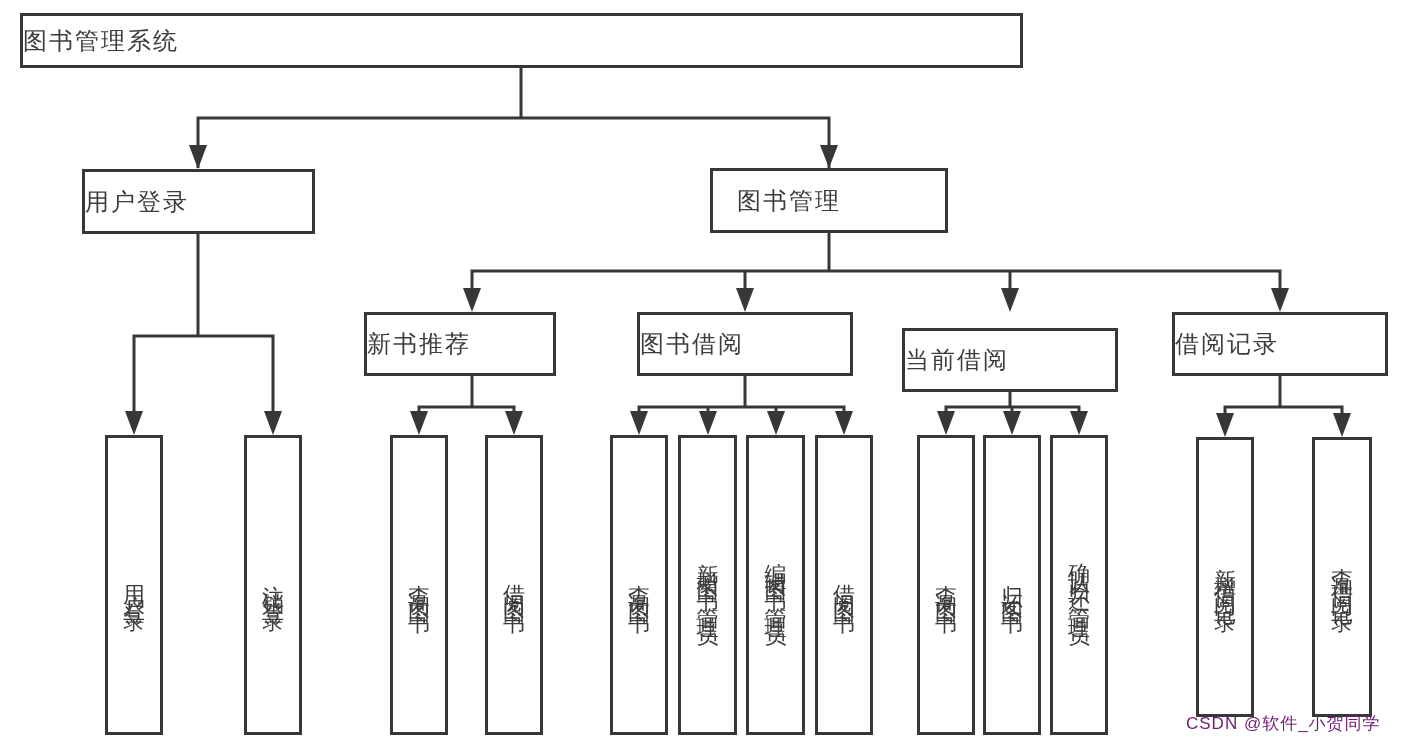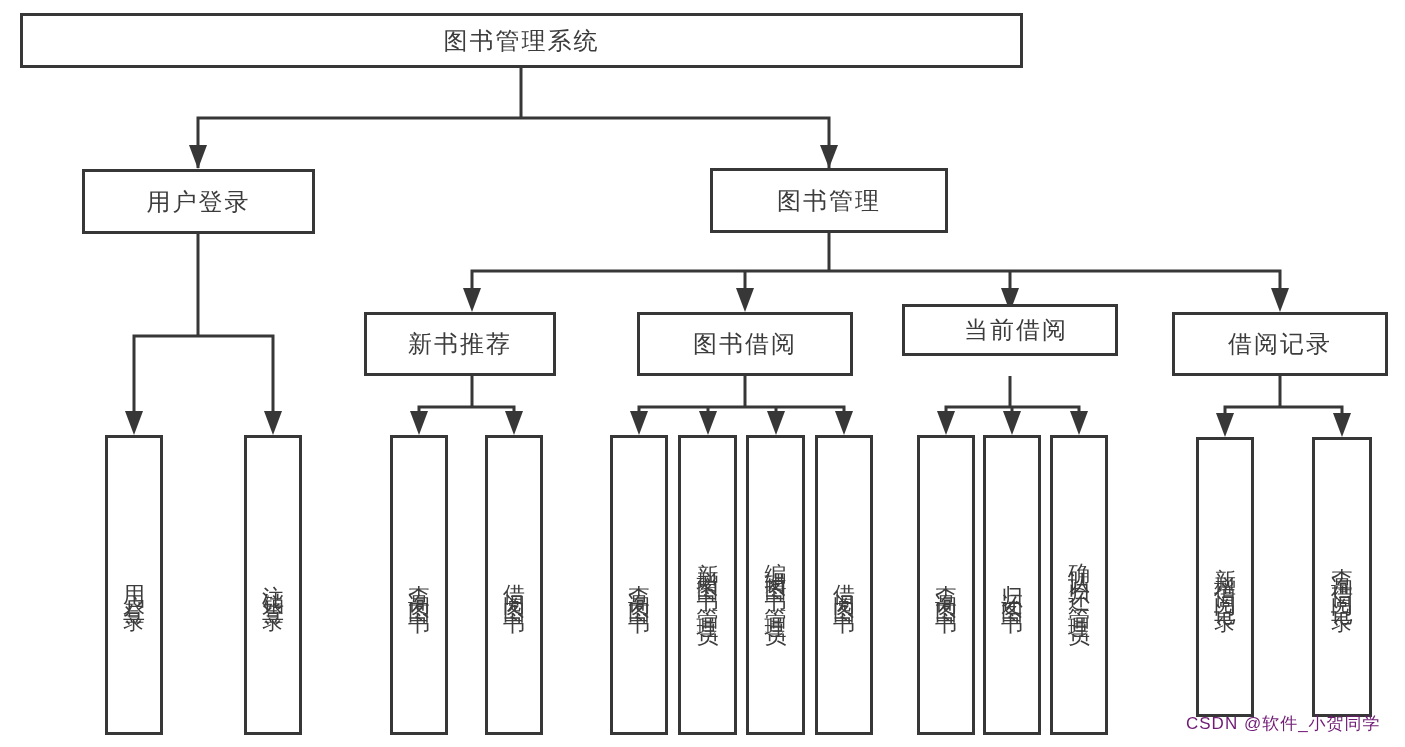--- a/index.html
+++ b/index.html
@@ -9,21 +9,21 @@
     background:#ffffff;
     font-family:"Liberation Sans","DejaVu Sans",sans-serif;
     overflow:hidden;
   }
   #connectors{position:absolute;left:0;top:0;z-index:1;}
   .hbox{
     position:absolute;
     box-sizing:border-box;
     border:3px solid #373737;
     background:#ffffff;
-    display:flex;align-items:center;justify-content:center;
+    display:flex;align-items:center;
     font-size:24px;letter-spacing:2px;color:#3c3c3c;
     z-index:2;
   }
   .vbox{
     position:absolute;
     box-sizing:border-box;
     border:3px solid #373737;
     background:#ffffff;
     display:flex;align-items:center;justify-content:center;
     z-index:2;
@@ -111,31 +111,31 @@
     </g>
   </svg>
 
   <div class="hbox" style="left:20px;top:13px;width:1003px;height:55px;">
     <span>图书管理系统</span>
   </div>
 
   <div class="hbox" style="left:82px;top:169px;width:233px;height:65px;">
     <span>用户登录</span>
   </div>
-  <div class="hbox" style="left:710px;top:168px;width:238px;height:65px;">
+  <div class="hbox" style="left:710px;top:168px;width:238px;height:65px;padding-left:24px;">
     <span>图书管理</span>
   </div>
 
   <div class="hbox" style="left:364px;top:312px;width:192px;height:64px;">
     <span>新书推荐</span>
   </div>
   <div class="hbox" style="left:637px;top:312px;width:216px;height:64px;">
     <span>图书借阅</span>
   </div>
-  <div class="hbox" style="left:902px;top:304px;width:216px;height:52px;padding-left:12px;">
+  <div class="hbox" style="left:902px;top:328px;width:216px;height:64px;">
     <span>当前借阅</span>
   </div>
   <div class="hbox" style="left:1172px;top:312px;width:216px;height:64px;">
     <span>借阅记录</span>
   </div>
 
   <div class="vbox" style="left:105px;top:435px;width:58px;height:300px;">
     <span class="vtext">用户登录</span>
   </div>
   <div class="vbox" style="left:244px;top:435px;width:58px;height:300px;">

